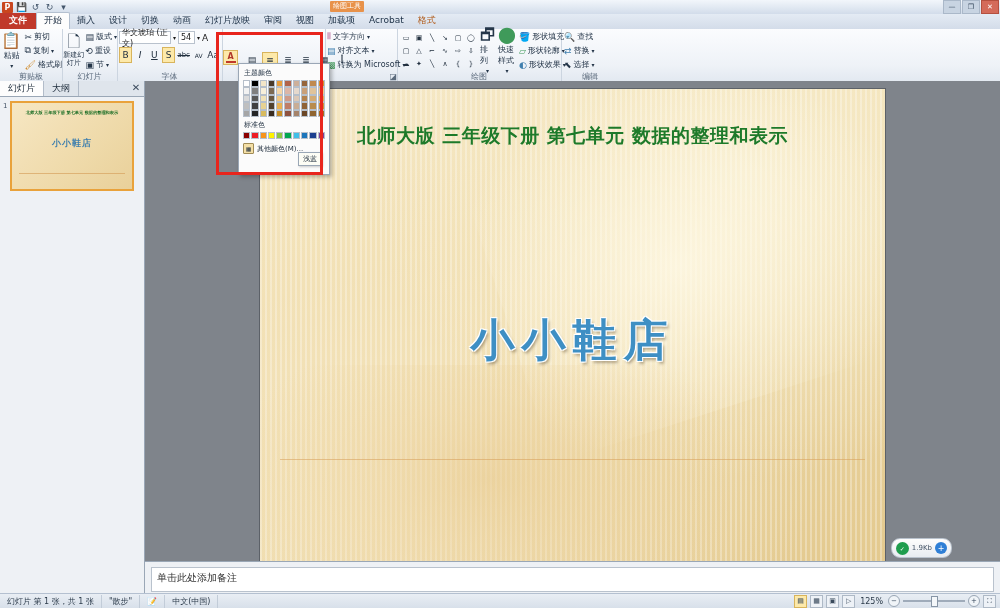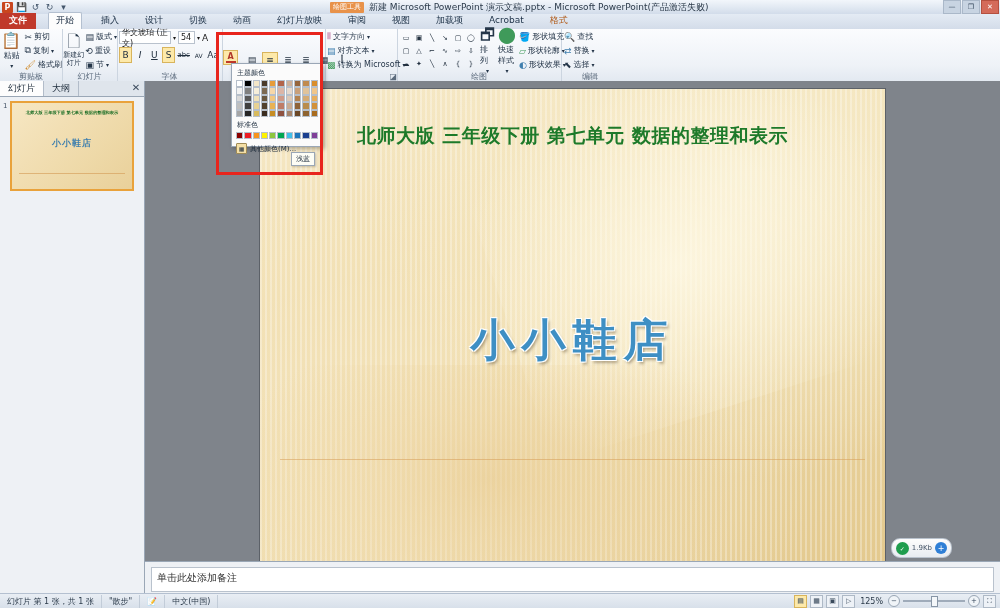--- a/index.html
+++ b/index.html
@@ -34,21 +34,21 @@
   .title-center{position:absolute;left:330px;top:1px;display:flex;align-items:center;gap:5px;}
   .wbtns{position:absolute;right:1px;top:0;display:flex;gap:1px;}
   .wbtn{width:16px;height:12px;font-size:7px;display:flex;align-items:center;justify-content:center;
     background:#c8d4e2;border:1px solid #aab8c9;color:#33455a;}
   .wbtn.close{background:#d46b5a;color:#fff;border-color:#b4503f;}
 
   
   .tabstrip{
     position:absolute;left:0;top:14px;width:1000px;height:15px;
     background:linear-gradient(#e4ebf4,#d3dce9);
-    border-bottom:1px solid #b4c0d0;display:flex;align-items:flex-end;gap:12px;
+    border-bottom:1px solid #b4c0d0;display:flex;align-items:flex-end;
   }
   .tab{
     font-size:9px;padding:1px 7px 2px 7px;height:13px;line-height:12px;
     color:#20344a;white-space:nowrap;cursor:default;
   }
   .tab.file{background:#c0392b;color:#fff;font-weight:bold;padding:1px 9px 2px;}
   .tab.active{background:#fdfdfd;border:1px solid #b4c0d0;border-bottom:none;
     border-radius:2px 2px 0 0;color:#12243a;}
   .tab.ctx{color:#b05a18;}
 
@@ -204,21 +204,21 @@
   .zslider .knob{position:absolute;left:28px;width:5px;height:9px;background:#f4f7fa;border:1px solid #8795a6;}
   .zbtn{width:10px;height:10px;border-radius:50%;border:1px solid #98a5b4;background:#f0f4f8;
     display:flex;align-items:center;justify-content:center;font-size:7px;line-height:8px;color:#33455a;}
 
   
   .redbox{
     position:absolute;left:216px;top:32px;width:107px;height:143px;
     border:3px solid #e8251d;box-sizing:border-box;pointer-events:none;z-index:60;
   }
   .colorpanel{
-    position:absolute;left:231px;top:63px;width:92px;height:84px;z-index:55;
+    position:absolute;left:238px;top:63px;width:92px;height:112px;z-index:55;
     background:#fbfbfb;border:1px solid #9aa7b6;box-shadow:2px 2px 4px rgba(0,0,0,.28);
     box-sizing:border-box;padding:3px 4px;
   }
   .cp-label{font-size:7px;color:#2b3a4a;margin:1px 0 2px 1px;}
   .sw-row{display:flex;gap:1px;}
   .sw{width:7.4px;height:7.4px;border:1px solid #b6bfca;box-sizing:border-box;}
   .sw-grid{display:flex;flex-direction:column;gap:0px;margin-bottom:3px;}
   .sw-grid .sw-row+.sw-row{margin-top:0px;}
   .sw-grid .tint{margin-top:1px;}
   .cp-more{display:flex;align-items:center;gap:3px;font-size:7px;color:#22303f;margin-top:4px;}
@@ -246,21 +246,20 @@
   <div class="titlebar">
     <div class="qat">
       <div class="pptlogo">P</div>
       <div class="qicon save">💾</div>
       <div class="qicon">↺</div>
       <div class="qicon">↻</div>
       <div class="qicon">▾</div>
     </div>
     <div class="title-center">
       <span class="ctx-tag">绘图工具</span>
-      <span class="title-text">新建 Microsoft PowerPoint 演示文稿.pptx  -  Microsoft PowerPoint(产品激活失败)</span>
     </div>
     <div class="wbtns">
       <div class="wbtn">—</div>
       <div class="wbtn">❐</div>
       <div class="wbtn close">✕</div>
     </div>
   </div>
 
   <div class="tabstrip">
     <div class="tab file">文件</div>

